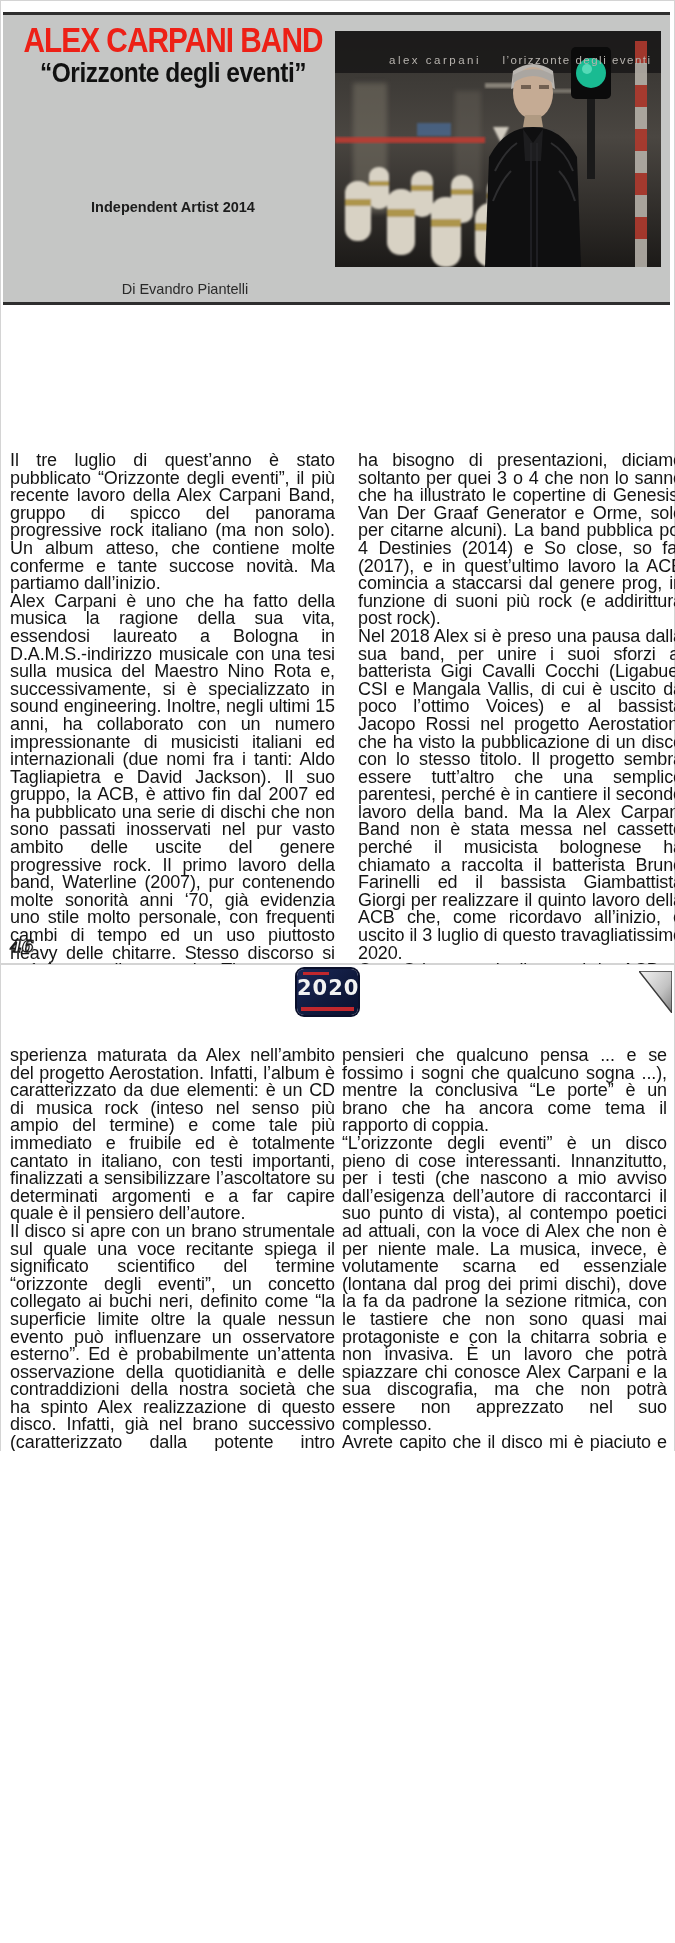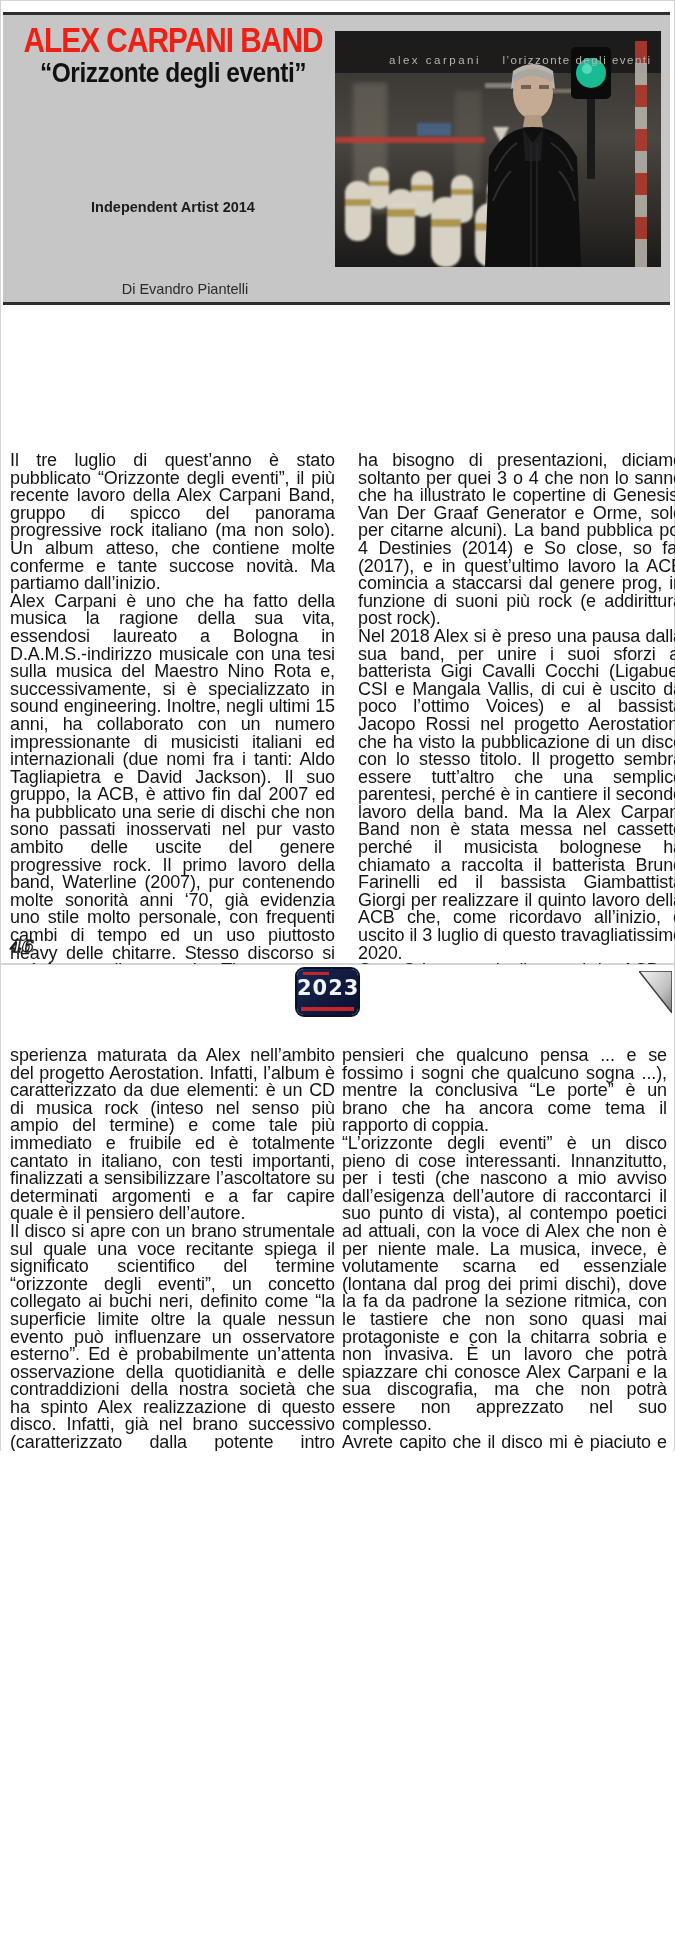--- a/index.html
+++ b/index.html
@@ -166,21 +166,21 @@
 Nel 2018 Alex si è preso una pausa dalla sua band, per unire i suoi sforzi al batterista Gigi Cavalli Cocchi (Ligabue, CSI e Mangala Vallis, di cui è uscito da poco l’ottimo Voices) e al bassista Jacopo Rossi nel progetto Aerostation, che ha visto la pubblicazione di un disco con lo stesso titolo. Il progetto sembra essere tutt’altro che una semplice parentesi, perché è in cantiere il secondo lavoro della band. Ma la Alex Carpani Band non è stata messa nel cassetto perché il musicista bolognese ha chiamato a raccolta il batterista Bruno Farinelli ed il bassista Giambattista Giorgi per realizzare il quinto lavoro della ACB che, come ricordavo all’inizio, è uscito il 3 luglio di questo travagliatissimo 2020.
 Con Orizzonte degli eventi la ACB si allontana ancora di più dai primi lavori, realizzando un album che prosegue il discorso iniziato con So close so far e (a detta dello stesso musicista) risente dell’e-</div>
 
     <div class="pagenum pn72">46</div>
   </section>
 
   <section class="page page2">
 
     <div class="logo2020">
       <div class="logo-strip-top"></div>
-      <div class="glyphs">2023</div>
+      <div class="glyphs">2020</div>
       <div class="logo-strip-bottom"></div>
     </div>
 
     <div class="corner">
       <svg width="33" height="42" viewBox="0 0 33 42" xmlns="http://www.w3.org/2000/svg">
         <defs>
           <linearGradient id="foldg" x1="0" y1="0" x2="1" y2="1">
             <stop offset="0" stop-color="#f5f5f5"></stop>
             <stop offset="0.6" stop-color="#c2c2c2"></stop>
             <stop offset="1" stop-color="#7e7e7e"></stop>

